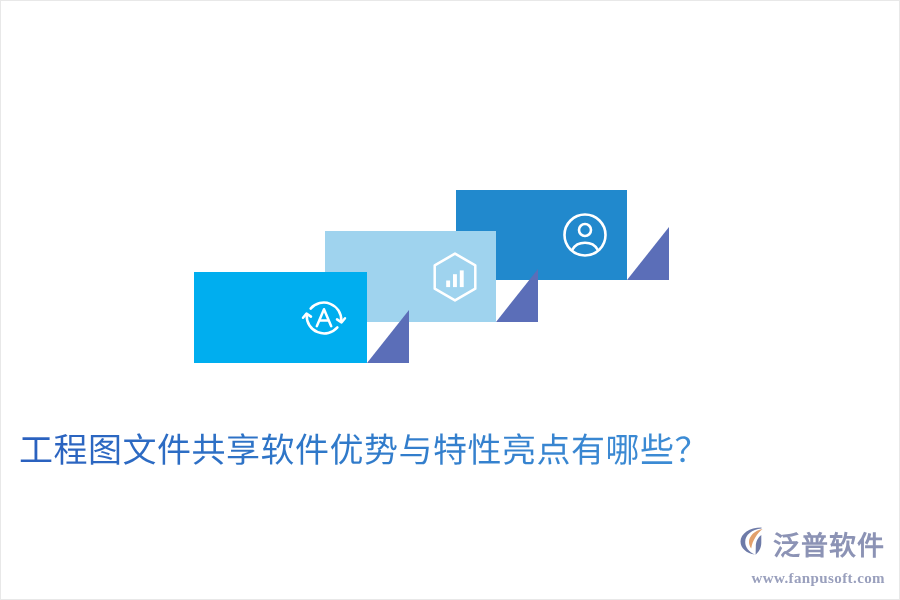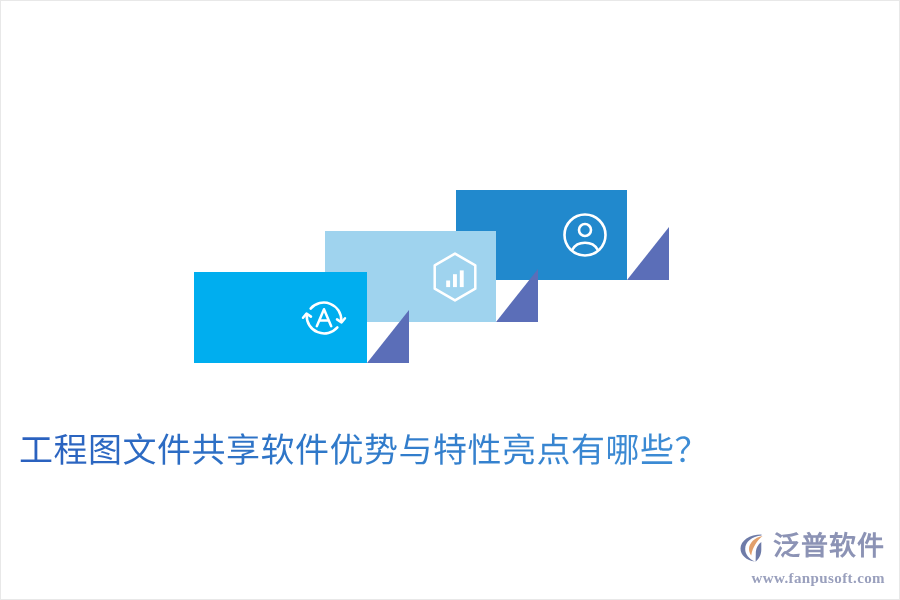--- a/index.html
+++ b/index.html
@@ -122,33 +122,33 @@
   #brand {
     position: absolute;
     right: 14px;
     bottom: 12px;
     display: flex;
     flex-direction: column;
     align-items: flex-end;
   }
   #brand-row {
     display: flex;
-    align-items: flex-start;
+    align-items: flex-end;
     gap: 0;
   }
   #brand-name {
     font-family: "Liberation Serif", "DejaVu Serif", serif;
     font-size: 27px;
     font-weight: bold;
     line-height: 1;
     color: #8c93b5;
     letter-spacing: 1px;
   }
   #brand-url {
-    margin-top: 3px;
+    margin-top: 10px;
     font-family: "Liberation Serif", "DejaVu Serif", serif;
     font-size: 15px;
     font-weight: bold;
     letter-spacing: 0.4px;
     color: #9aa0bd;
   }
 </style>
 </head>
 <body>
 

